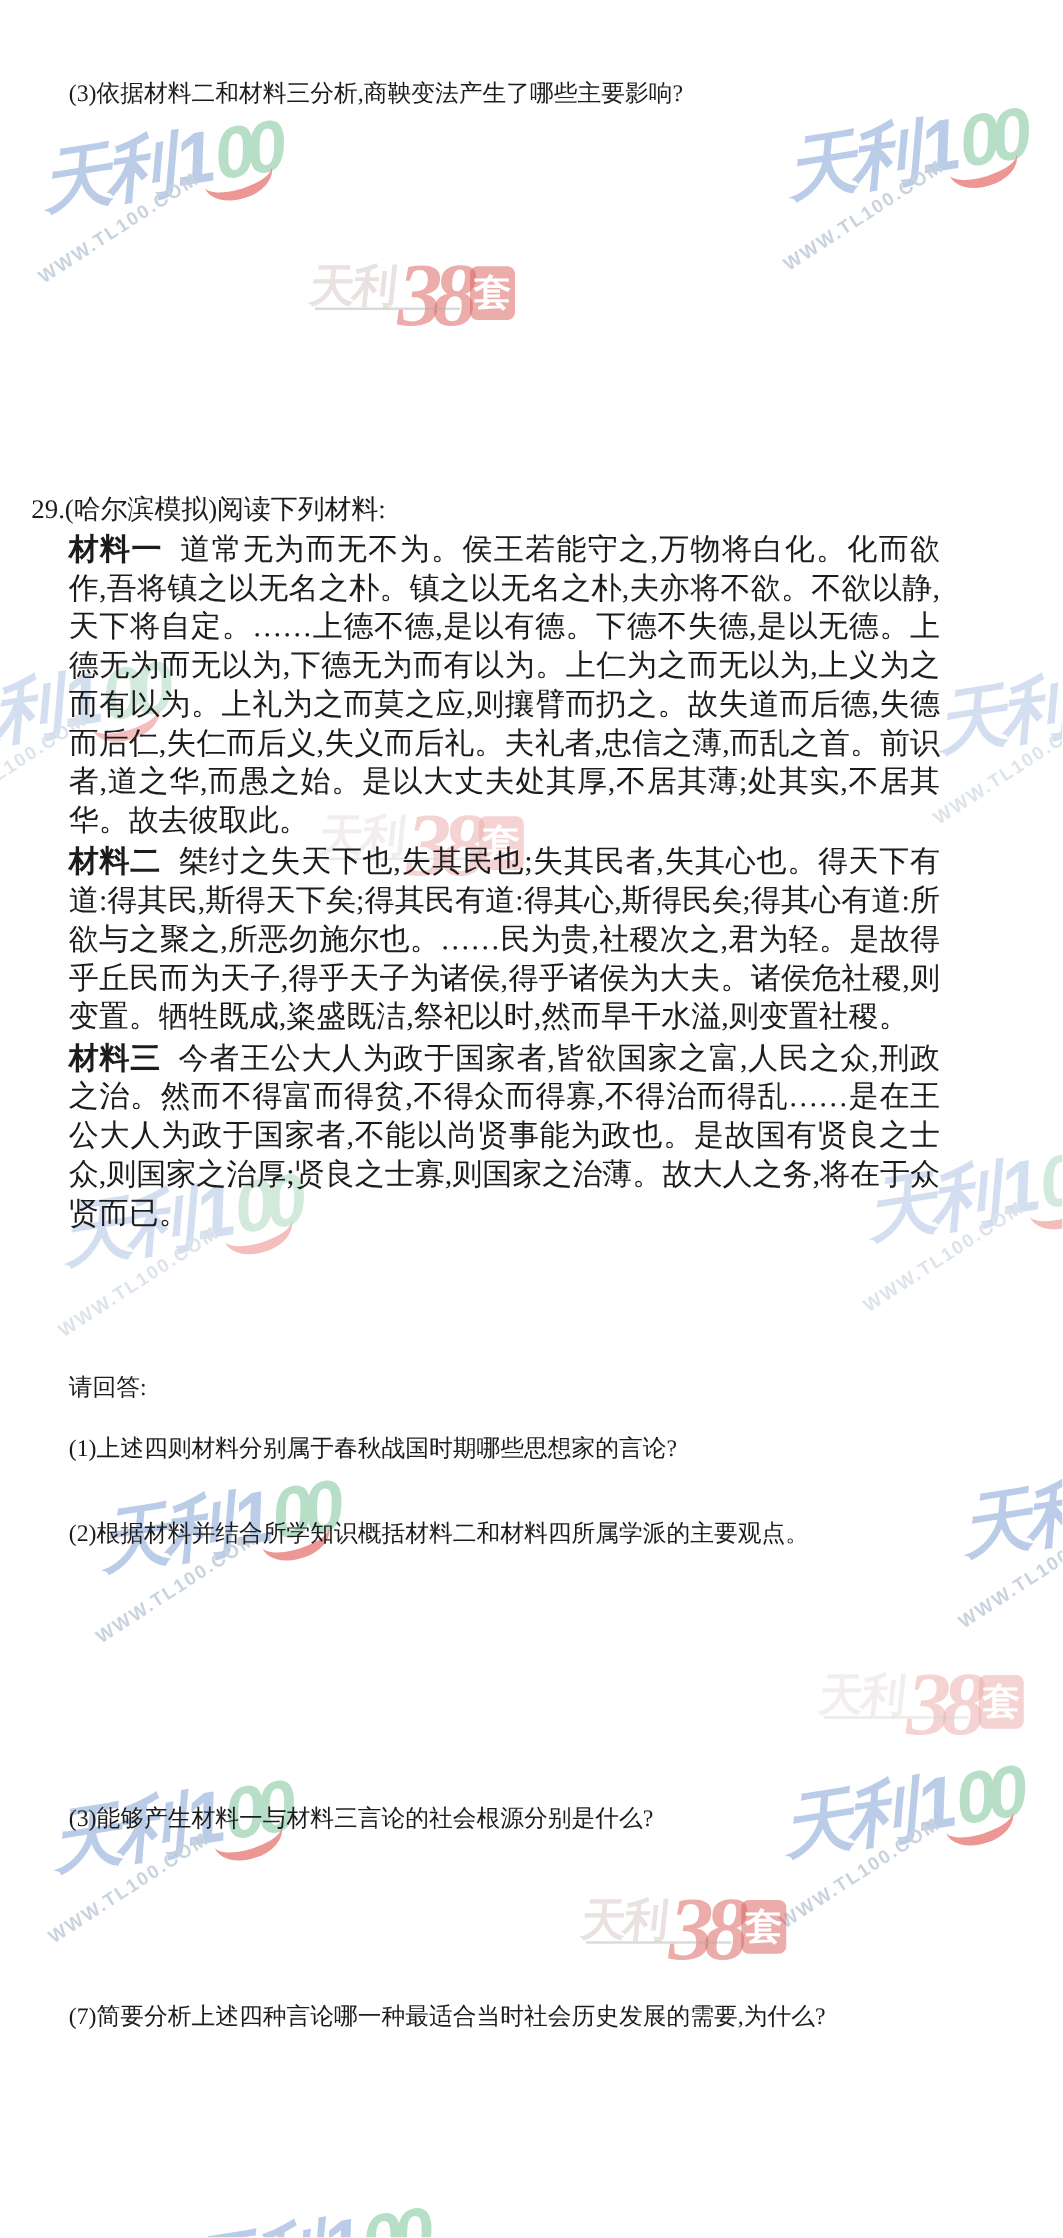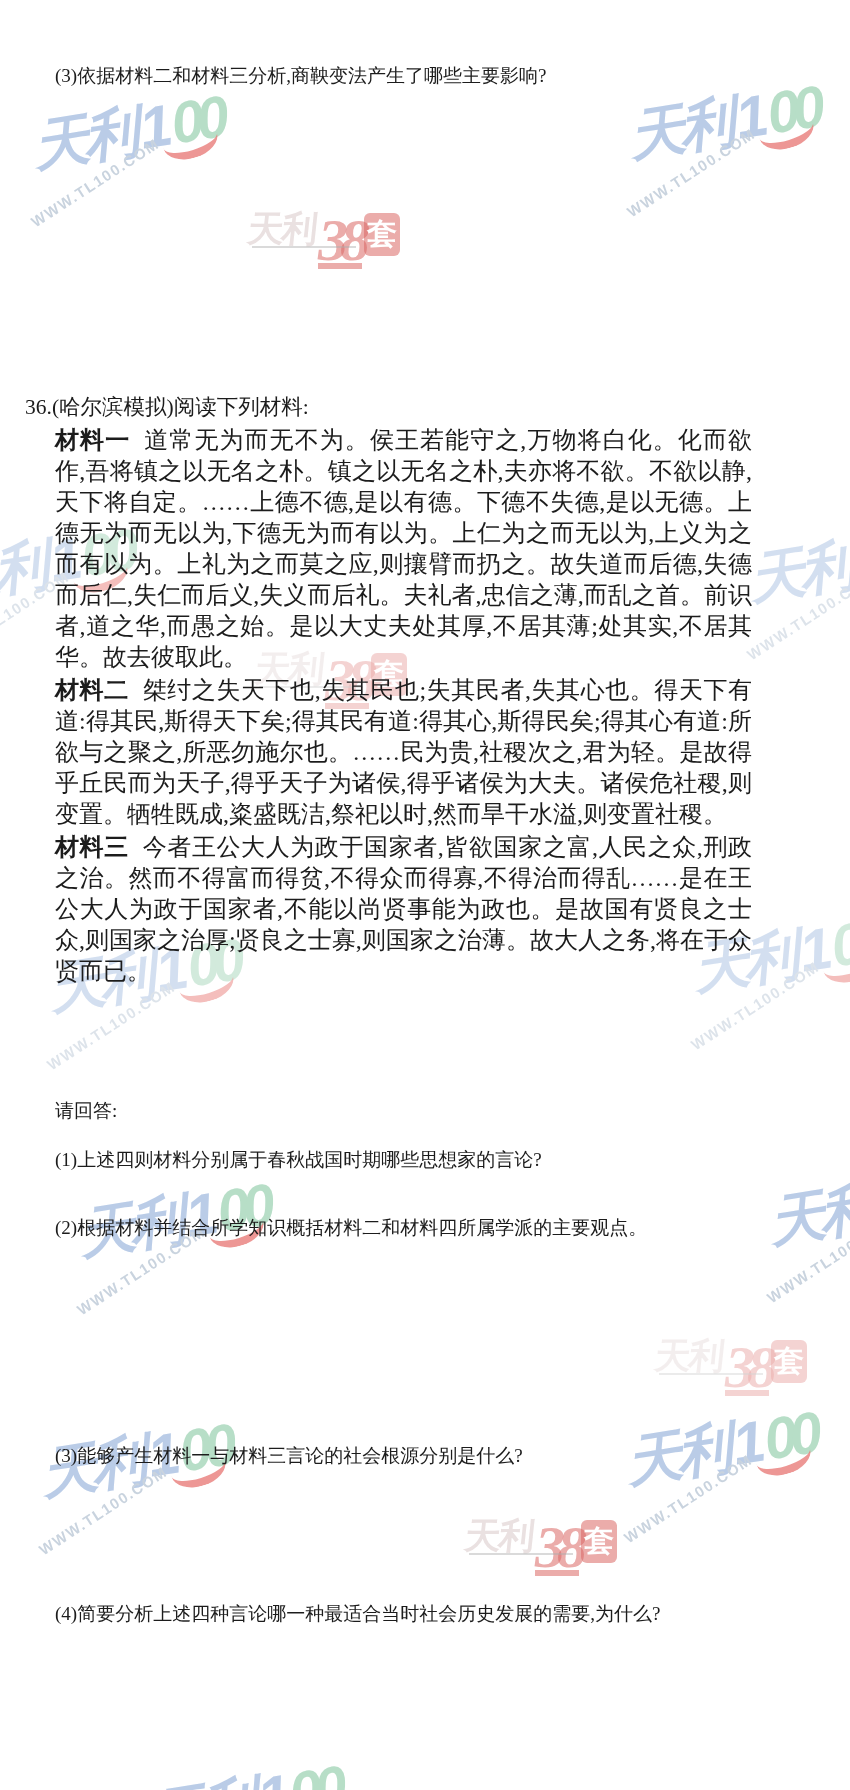--- a/index.html
+++ b/index.html
@@ -20,22 +20,22 @@
   .wm-url{position:absolute;left:-4px;top:124px;transform:rotate(-33deg);transform-origin:left top;
           font-family:"Liberation Sans","DejaVu Sans",sans-serif;font-weight:bold;font-size:15px;
           letter-spacing:1.6px;color:#bcc9d7;white-space:nowrap;}
   .wm--faint{opacity:.5;}
 
   .wm38{position:absolute;display:flex;align-items:flex-end;pointer-events:none;opacity:.85;}
   .wm38::after{content:"";position:absolute;left:4px;right:44px;bottom:16px;
                border-bottom:2px solid rgba(160,160,160,.45);}
   .wm38-brand{font-weight:bold;font-size:36px;color:rgba(190,160,160,.38);transform:skewX(-6deg);
               margin-bottom:10px;letter-spacing:-2px;}
-  .wm38-num{font-weight:bold;font-style:italic;font-size:60px;line-height:.78;
-            color:rgba(212,77,72,.55);letter-spacing:-8px;margin-left:2px;text-decoration:underline;}
+  .wm38-num{font-weight:bold;font-style:italic;font-size:72px;line-height:.78;
+            color:rgba(212,77,72,.55);letter-spacing:-8px;margin-left:2px;}
   .wm38-tao{font-weight:bold;font-size:30px;color:#fff;background:rgba(212,77,72,.55);
             border-radius:6px;padding:1px 3px;margin-left:2px;margin-bottom:8px;}
   .wm38--faint{opacity:.45;}
 
   
   .content{position:absolute;left:0;top:0;width:850px;height:1790px;}
   .qline,.prompt,.subq{position:absolute;left:55px;width:712px;margin:0;
         font-size:19px;line-height:31px;white-space:nowrap;}
   .q29{position:absolute;left:55px;top:392px;width:697px;}
   .q29head{margin:0 0 0 -30px;font-size:21.5px;line-height:31px;white-space:nowrap;}
@@ -140,30 +140,30 @@
     <span class="wm38-brand">天利</span>
       <span class="wm38-num">38</span>
       <span class="wm38-tao">套</span>
   </div>
 
   <div class="content">
 
     <p class="qline" style="top:60px">(3)依据材料二和材料三分析,商鞅变法产生了哪些主要影响?</p>
 
     <div class="q29">
-      <p class="q29head"><span>36.</span><span>(哈尔滨模拟)阅读下列材料:</span></p>
+      <p class="q29head"><span>29.</span><span>(哈尔滨模拟)阅读下列材料:</span></p>
 
       <p class="material"><b class="mlabel">材料一</b><span>道常无为而无不为。侯王若能守之,万物将白化。化而欲作,吾将镇之以无名之朴。镇之以无名之朴,夫亦将不欲。不欲以静,天下将自定。……上德不德,是以有德。下德不失德,是以无德。上德无为而无以为,下德无为而有以为。上仁为之而无以为,上义为之而有以为。上礼为之而莫之应,则攘臂而扔之。故失道而后德,失德而后仁,失仁而后义,失义而后礼。夫礼者,忠信之薄,而乱之首。前识者,道之华,而愚之始。是以大丈夫处其厚,不居其薄;处其实,不居其华。故去彼取此。</span></p>
 
       <p class="material"><b class="mlabel">材料二</b><span>桀纣之失天下也,失其民也;失其民者,失其心也。得天下有道:得其民,斯得天下矣;得其民有道:得其心,斯得民矣;得其心有道:所欲与之聚之,所恶勿施尔也。……民为贵,社稷次之,君为轻。是故得乎丘民而为天子,得乎天子为诸侯,得乎诸侯为大夫。诸侯危社稷,则变置。牺牲既成,粢盛既洁,祭祀以时,然而旱干水溢,则变置社稷。</span></p>
 
       <p class="material"><b class="mlabel">材料三</b><span>今者王公大人为政于国家者,皆欲国家之富,人民之众,刑政之治。然而不得富而得贫,不得众而得寡,不得治而得乱……是在王公大人为政于国家者,不能以尚贤事能为政也。是故国有贤良之士众,则国家之治厚;贤良之士寡,则国家之治薄。故大人之务,将在于众贤而已。</span></p>
 
     </div>
 
     <p class="prompt" style="top:1095px">请回答:</p>
     <p class="subq" style="top:1144px">(1)上述四则材料分别属于春秋战国时期哪些思想家的言论?</p>
     <p class="subq" style="top:1212px">(2)根据材料并结合所学知识概括材料二和材料四所属学派的主要观点。</p>
     <p class="subq" style="top:1440px">(3)能够产生材料一与材料三言论的社会根源分别是什么?</p>
-    <p class="subq" style="top:1598px">(4)简要分析上述四种言论哪一种最适合当时社会历史发展的需要,为什么?</p>
+    <p class="subq" style="top:1598px">(7)简要分析上述四种言论哪一种最适合当时社会历史发展的需要,为什么?</p>
   </div>
 
 </div>
 
 </body></html>

